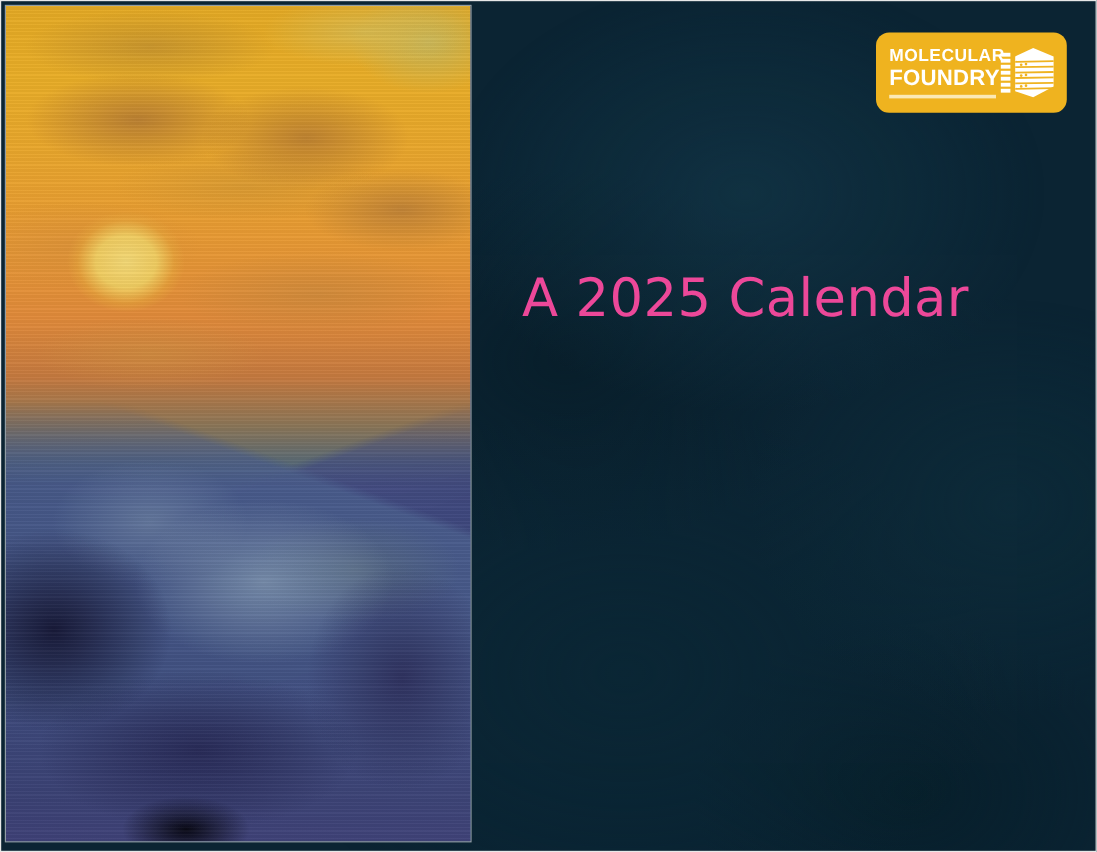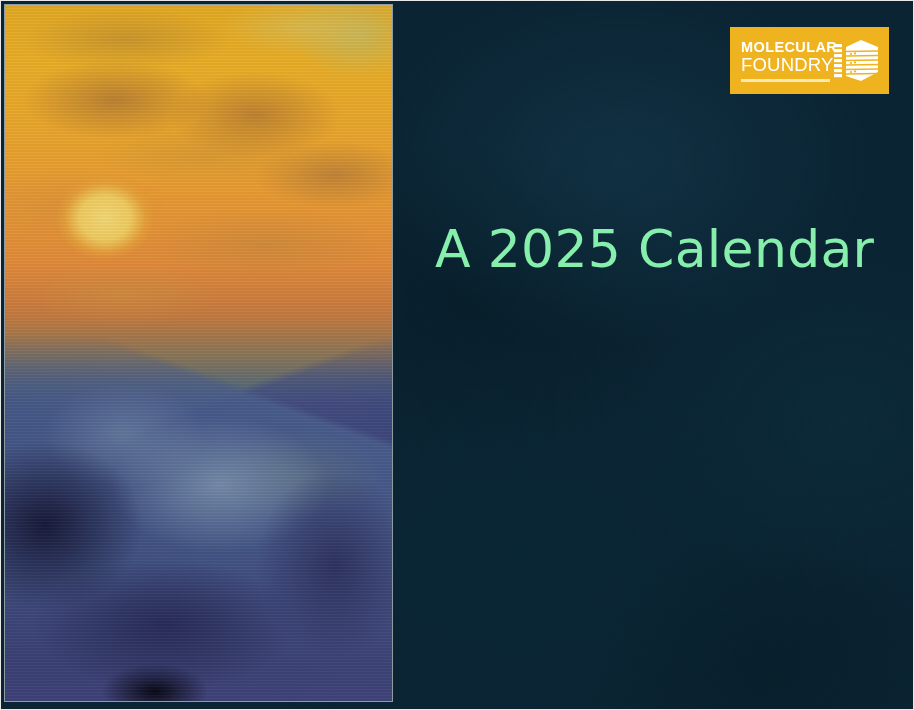--- a/index.html
+++ b/index.html
@@ -130,39 +130,40 @@
     position: absolute;
     left: 729px;
     top: 26px;
     width: 159px;
     height: 67px;
     background: #efb31f;
     display: flex;
     align-items: flex-start;
     box-sizing: border-box;
     padding: 13px 10px 0 11px;
+    border-radius: 11px;
   }
   .logo-wordmark {
     display: flex;
     flex-direction: column;
     flex: 1 1 auto;
     min-width: 0;
   }
   .logo-line1 {
     color: #ffffff;
     font-size: 14.5px;
     font-weight: bold;
     letter-spacing: 0.4px;
     line-height: 15px;
     white-space: nowrap;
   }
   .logo-line2 {
     color: #ffffff;
     font-size: 18.5px;
-    font-weight: normal;
+    font-weight: bold;
     letter-spacing: 0.2px;
     line-height: 19px;
     white-space: nowrap;
   }
   .logo-rule {
     margin-top: 5px;
     height: 3px;
     background: #fbe9b4;
     width: 100%;
   }
@@ -188,25 +189,25 @@
     line-height: 104px;
     letter-spacing: -1px;
     color: transparent;
     -webkit-text-stroke: 1.6px #e9f2f6;
     text-stroke: 1.6px #e9f2f6;
     white-space: nowrap;
     margin: 0;
   }
   .title-sub {
     font-family: "DejaVu Sans", sans-serif;
-    font-size: 52px;
+    font-size: 44px;
     font-weight: normal;
     line-height: 60px;
     letter-spacing: 0.3px;
-    color: #86efac;
+    color: #ec4899;
     white-space: nowrap;
     margin: 12px 0 4px 2px;
   }
 </style>
 </head>
 <body>
 
 <div class="page">
 
   <div class="page-texture"></div>

